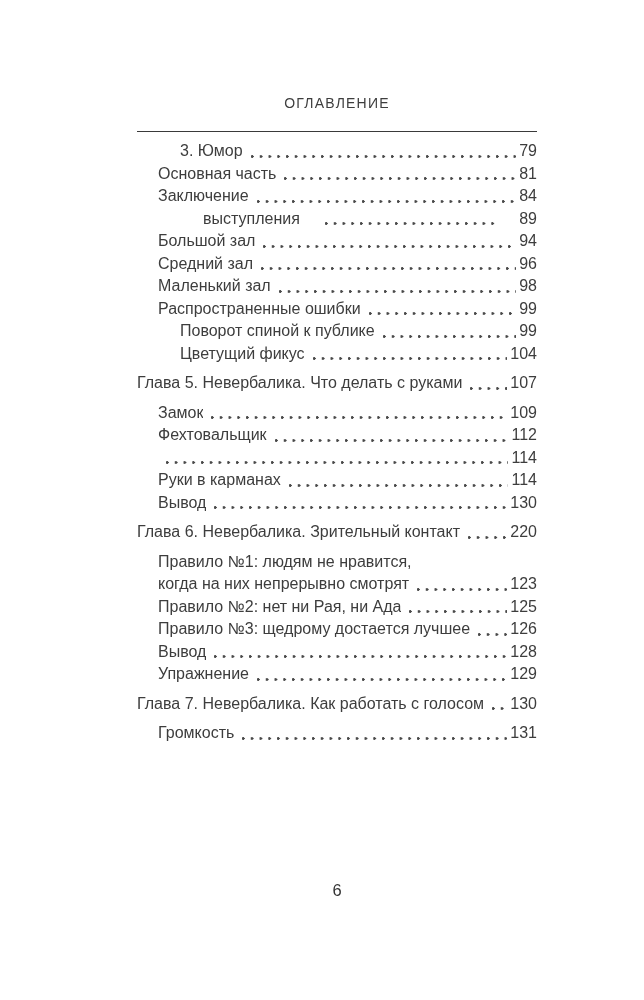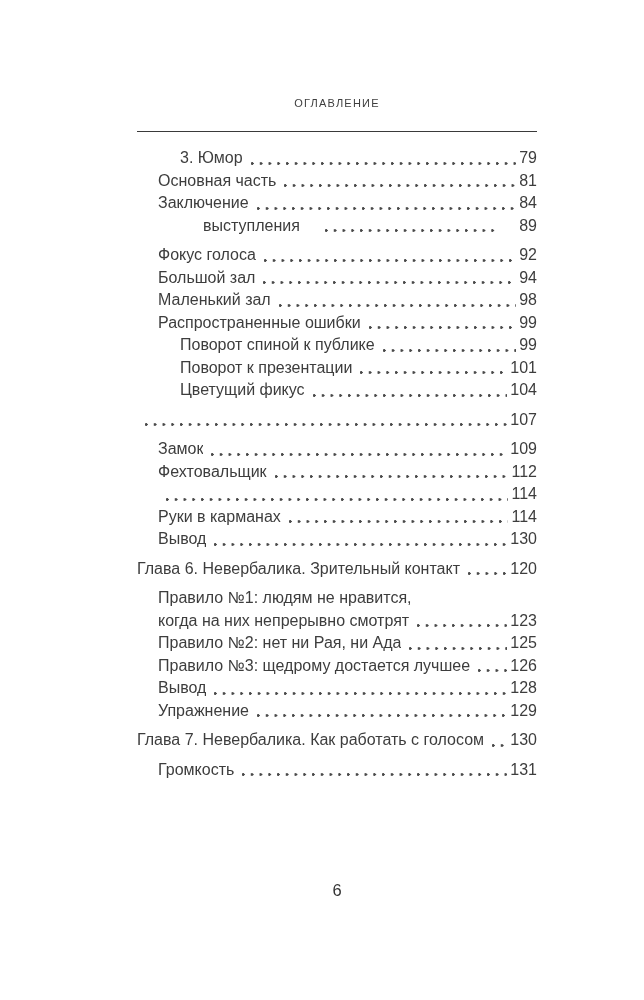--- a/index.html
+++ b/index.html
@@ -10,32 +10,32 @@
     color: #3d3d3d;
     overflow: hidden;
   }
   .page {
     width: 644px; height: 1000px;
     padding: 97px 107px 0 137px; 
     position: relative;
   }
   .page-header {
     text-align: center;
-    font-size: 11px;
+    font-size: 14px;
     letter-spacing: 1.2px;
     color: #3e3e3e;
     line-height: 12px;
   }
   .rule {
     border: none;
     border-top: 1.5px solid #3a3a3a;
     margin-top: 22px;
   }
   .toc {
-    margin-top: 15px;
+    margin-top: 8px;
   }
   .row {
     display: flex;
     align-items: baseline;
     line-height: 22.5px;
     font-size: 16px;
     white-space: nowrap;
   }
   .row.gap { margin-top: 7px; }
   .lvl0 { padding-left: 0; }
@@ -87,56 +87,52 @@
       <div class="row lvl1">
         <span class="t">Заключение</span>
         <span class="dots"></span>
         <span class="pg">84</span>
       </div>
       <div class="row lvl3">
         <span class="t">выступления</span>
         <span class="dots"></span>
         <span class="pg">89</span>
       </div>
-      <div class="row lvl1 gap">
-        <span class="t">Фокус голоса</span>
-        <span class="dots"></span>
-        <span class="pg">92</span>
-      </div>
       <div class="row lvl1">
         <span class="t">Большой зал</span>
         <span class="dots"></span>
         <span class="pg">94</span>
+      </div>
+      <div class="row lvl1">
+        <span class="t">Средний зал</span>
+        <span class="dots"></span>
+        <span class="pg">96</span>
       </div>
       <div class="row lvl1">
         <span class="t">Маленький зал</span>
         <span class="dots"></span>
         <span class="pg">98</span>
       </div>
       <div class="row lvl1">
         <span class="t">Распространенные ошибки</span>
         <span class="dots"></span>
         <span class="pg">99</span>
       </div>
       <div class="row lvl2">
         <span class="t">Поворот спиной к публике</span>
         <span class="dots"></span>
         <span class="pg">99</span>
       </div>
       <div class="row lvl2">
-        <span class="t">Поворот к презентации</span>
-        <span class="dots"></span>
-        <span class="pg">101</span>
-      </div>
-      <div class="row lvl2">
         <span class="t">Цветущий фикус</span>
         <span class="dots"></span>
         <span class="pg">104</span>
       </div>
       <div class="row lvl0 gap">
+        <span class="t">Глава 5. Невербалика. Что делать с руками</span>
         <span class="dots"></span>
         <span class="pg">107</span>
       </div>
       <div class="row lvl1 gap">
         <span class="t">Замок</span>
         <span class="dots"></span>
         <span class="pg">109</span>
       </div>
       <div class="row lvl1">
         <span class="t">Фехтовальщик</span>
@@ -153,21 +149,21 @@
         <span class="pg">114</span>
       </div>
       <div class="row lvl1">
         <span class="t">Вывод</span>
         <span class="dots"></span>
         <span class="pg">130</span>
       </div>
       <div class="row lvl0 gap">
         <span class="t">Глава 6. Невербалика. Зрительный контакт</span>
         <span class="dots"></span>
-        <span class="pg">120</span>
+        <span class="pg">220</span>
       </div>
       <div class="row lvl1 gap">
         <span class="t">Правило №1: людям не нравится,</span>
       </div>
       <div class="row lvl1">
         <span class="t">когда на них непрерывно смотрят</span>
         <span class="dots"></span>
         <span class="pg">123</span>
       </div>
       <div class="row lvl1">

